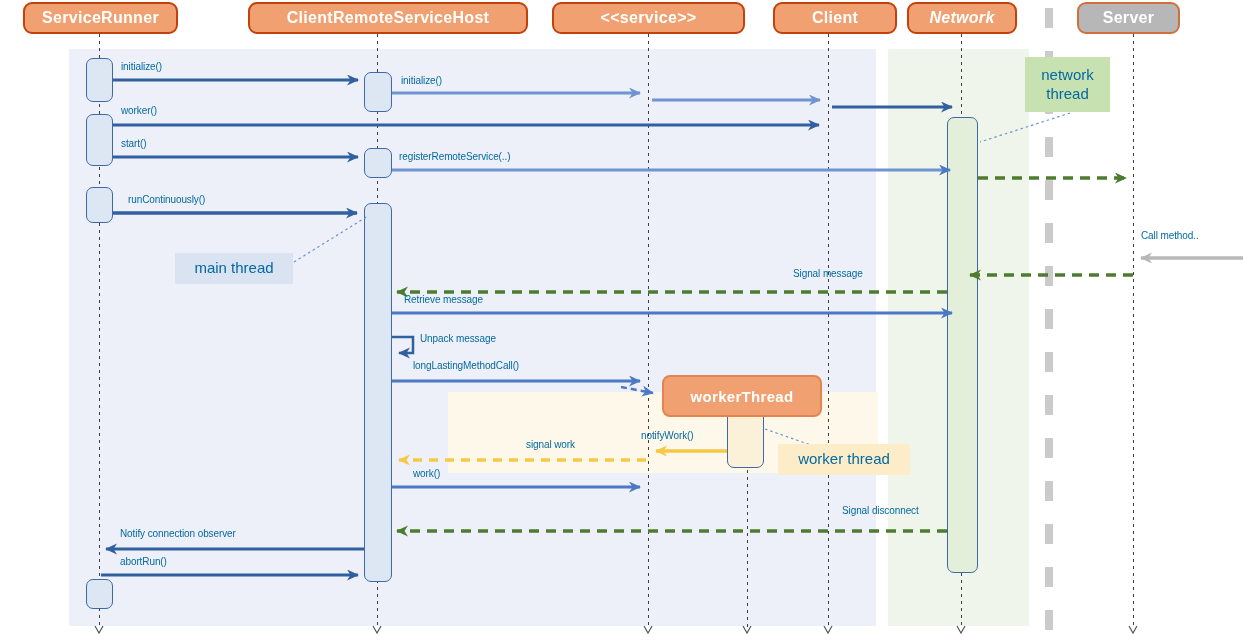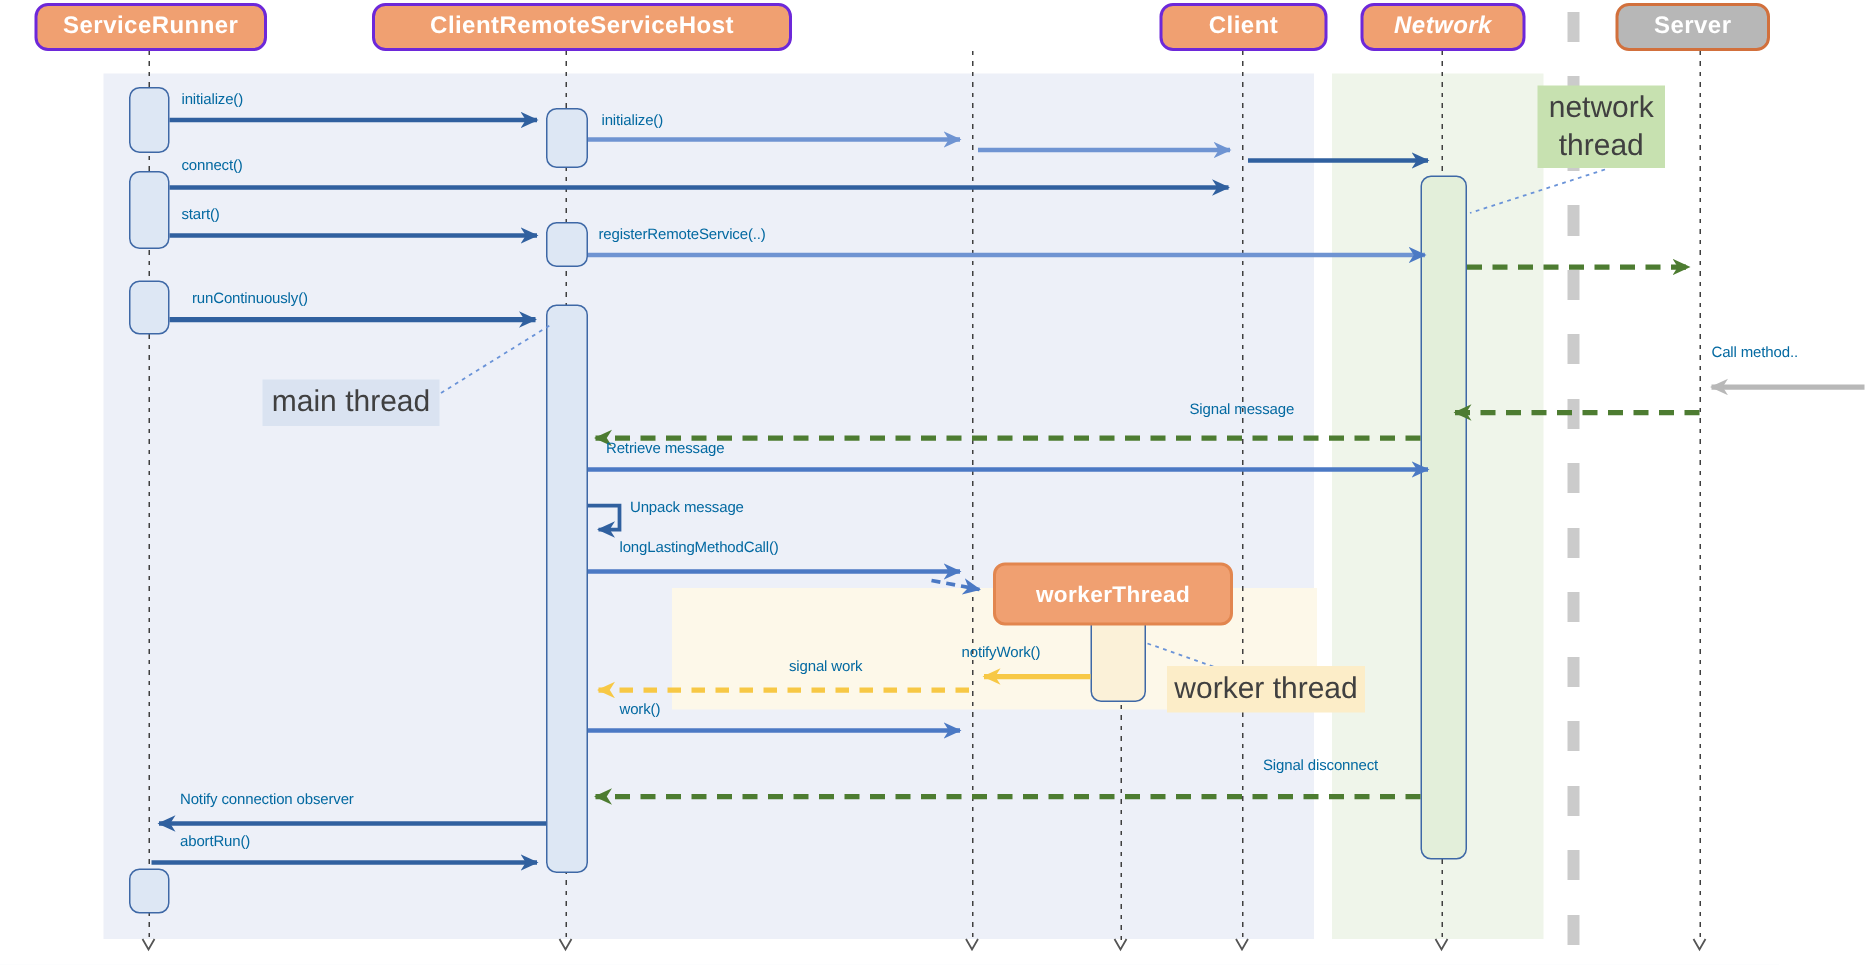--- a/index.html
+++ b/index.html
@@ -1,30 +1,30 @@
 <!DOCTYPE html>
 <html><head>
 <meta charset="utf-8">
 <style>
   html,body{margin:0;padding:0;background:#ffffff;}
   #stage{position:relative;width:1244px;height:643px;background:#ffffff;overflow:hidden;
          font-family:"Liberation Sans",sans-serif;}
   .bg{position:absolute;}
   .lifeline{position:absolute;width:1px;top:34px;height:594px;
             background-image:repeating-linear-gradient(180deg,#3f3f3f 0 3px,transparent 3px 7px);}
-  .head{position:absolute;top:2px;height:32px;border-radius:9px;border:2px solid #6d28d9;
+  .head{position:absolute;top:2px;height:32px;border-radius:9px;border:2px solid #c2410c;
         background:#f0a071;color:#ffffff;font-weight:bold;font-size:16px;letter-spacing:.3px;
         display:flex;align-items:center;justify-content:center;box-sizing:border-box;}
   .head.gray{background:#b7b7b7;border-color:#d2703c;}
   .act{position:absolute;border:1.5px solid #3e68a6;background:#dde7f4;border-radius:7px;box-sizing:border-box;}
   .act.green{background:#e3efda;}
   .act.cream{background:#fbf1d8;}
   .msg{position:absolute;font-size:10px;color:#0369a1;white-space:nowrap;letter-spacing:-0.1px;}
   .note{position:absolute;display:flex;align-items:center;justify-content:center;text-align:center;
-        font-size:20px;color:#404040;line-height:1.25;}
+        font-size:15px;color:#0369a1;line-height:1.25;}
   .sep{position:absolute;left:1045px;top:8px;width:8px;height:632px;
        background-image:repeating-linear-gradient(180deg,#cbcbcb 0 20px,transparent 20px 43px);}
   svg{position:absolute;left:0;top:0;}
   .worker-head{position:absolute;border-radius:8px;border:2px solid #e2864f;background:#f0a071;
         color:#ffffff;font-weight:bold;font-size:15px;display:flex;align-items:center;justify-content:center;
         box-sizing:border-box;letter-spacing:.3px;}
 </style>
 </head>
 <body>
 
@@ -107,21 +107,21 @@
     <polyline points="373,626 377,633 381,626" fill="none" stroke="#555" stroke-width="1.2"></polyline>
     <polyline points="644,626 648,633 652,626" fill="none" stroke="#555" stroke-width="1.2"></polyline>
     <polyline points="743,626 747,633 751,626" fill="none" stroke="#555" stroke-width="1.2"></polyline>
     <polyline points="824,626 828,633 832,626" fill="none" stroke="#555" stroke-width="1.2"></polyline>
     <polyline points="957,626 961,633 965,626" fill="none" stroke="#555" stroke-width="1.2"></polyline>
     <polyline points="1129,626 1133,633 1137,626" fill="none" stroke="#555" stroke-width="1.2"></polyline>
   </svg>
 
   <div class="msg" style="left:121px;top:61px;">initialize()</div>
   <div class="msg" style="left:401px;top:75px;">initialize()</div>
-  <div class="msg" style="left:121px;top:105px;">connect()</div>
+  <div class="msg" style="left:121px;top:105px;">worker()</div>
   <div class="msg" style="left:121px;top:138px;">start()</div>
   <div class="msg" style="left:399px;top:151px;">registerRemoteService(..)</div>
   <div class="msg" style="left:128px;top:194px;">runContinuously()</div>
   <div class="msg" style="left:1141px;top:230px;">Call method..</div>
   <div class="msg" style="left:793px;top:268px;">Signal message</div>
   <div class="msg" style="left:404px;top:294px;">Retrieve message</div>
   <div class="msg" style="left:420px;top:333px;">Unpack message</div>
   <div class="msg" style="left:413px;top:360px;">longLastingMethodCall()</div>
   <div class="msg" style="left:641px;top:430px;">notifyWork()</div>
   <div class="msg" style="left:526px;top:439px;">signal work</div>
@@ -129,18 +129,19 @@
   <div class="msg" style="left:842px;top:505px;">Signal disconnect</div>
   <div class="msg" style="left:120px;top:528px;">Notify connection observer</div>
   <div class="msg" style="left:120px;top:556px;">abortRun()</div>
 
   <div class="note" style="left:175px;top:253px;width:118px;height:31px;background:#dae3f1;">main thread</div>
   <div class="note" style="left:1025px;top:57px;width:85px;height:55px;background:#c7e1b0;">network thread</div>
   <div class="note" style="left:778px;top:444px;width:132px;height:31px;background:#fcedc8;">worker thread</div>
 
   <div class="head" style="left:23px;width:155px;">ServiceRunner</div>
   <div class="head" style="left:248px;width:280px;">ClientRemoteServiceHost</div>
-  <div class="head" style="left:773px;width:112px;">Client</div>
+  <div class="head" style="left:552px;width:193px;">&lt;&lt;service&gt;&gt;</div>
+  <div class="head" style="left:773px;width:124px;">Client</div>
   <div class="head" style="left:907px;width:110px;font-style:italic;">Network</div>
   <div class="head gray" style="left:1077px;width:103px;">Server</div>
   <div class="worker-head" style="left:662px;top:375px;width:160px;height:42px;">workerThread</div>
 
 </div>
 
 </body></html>

